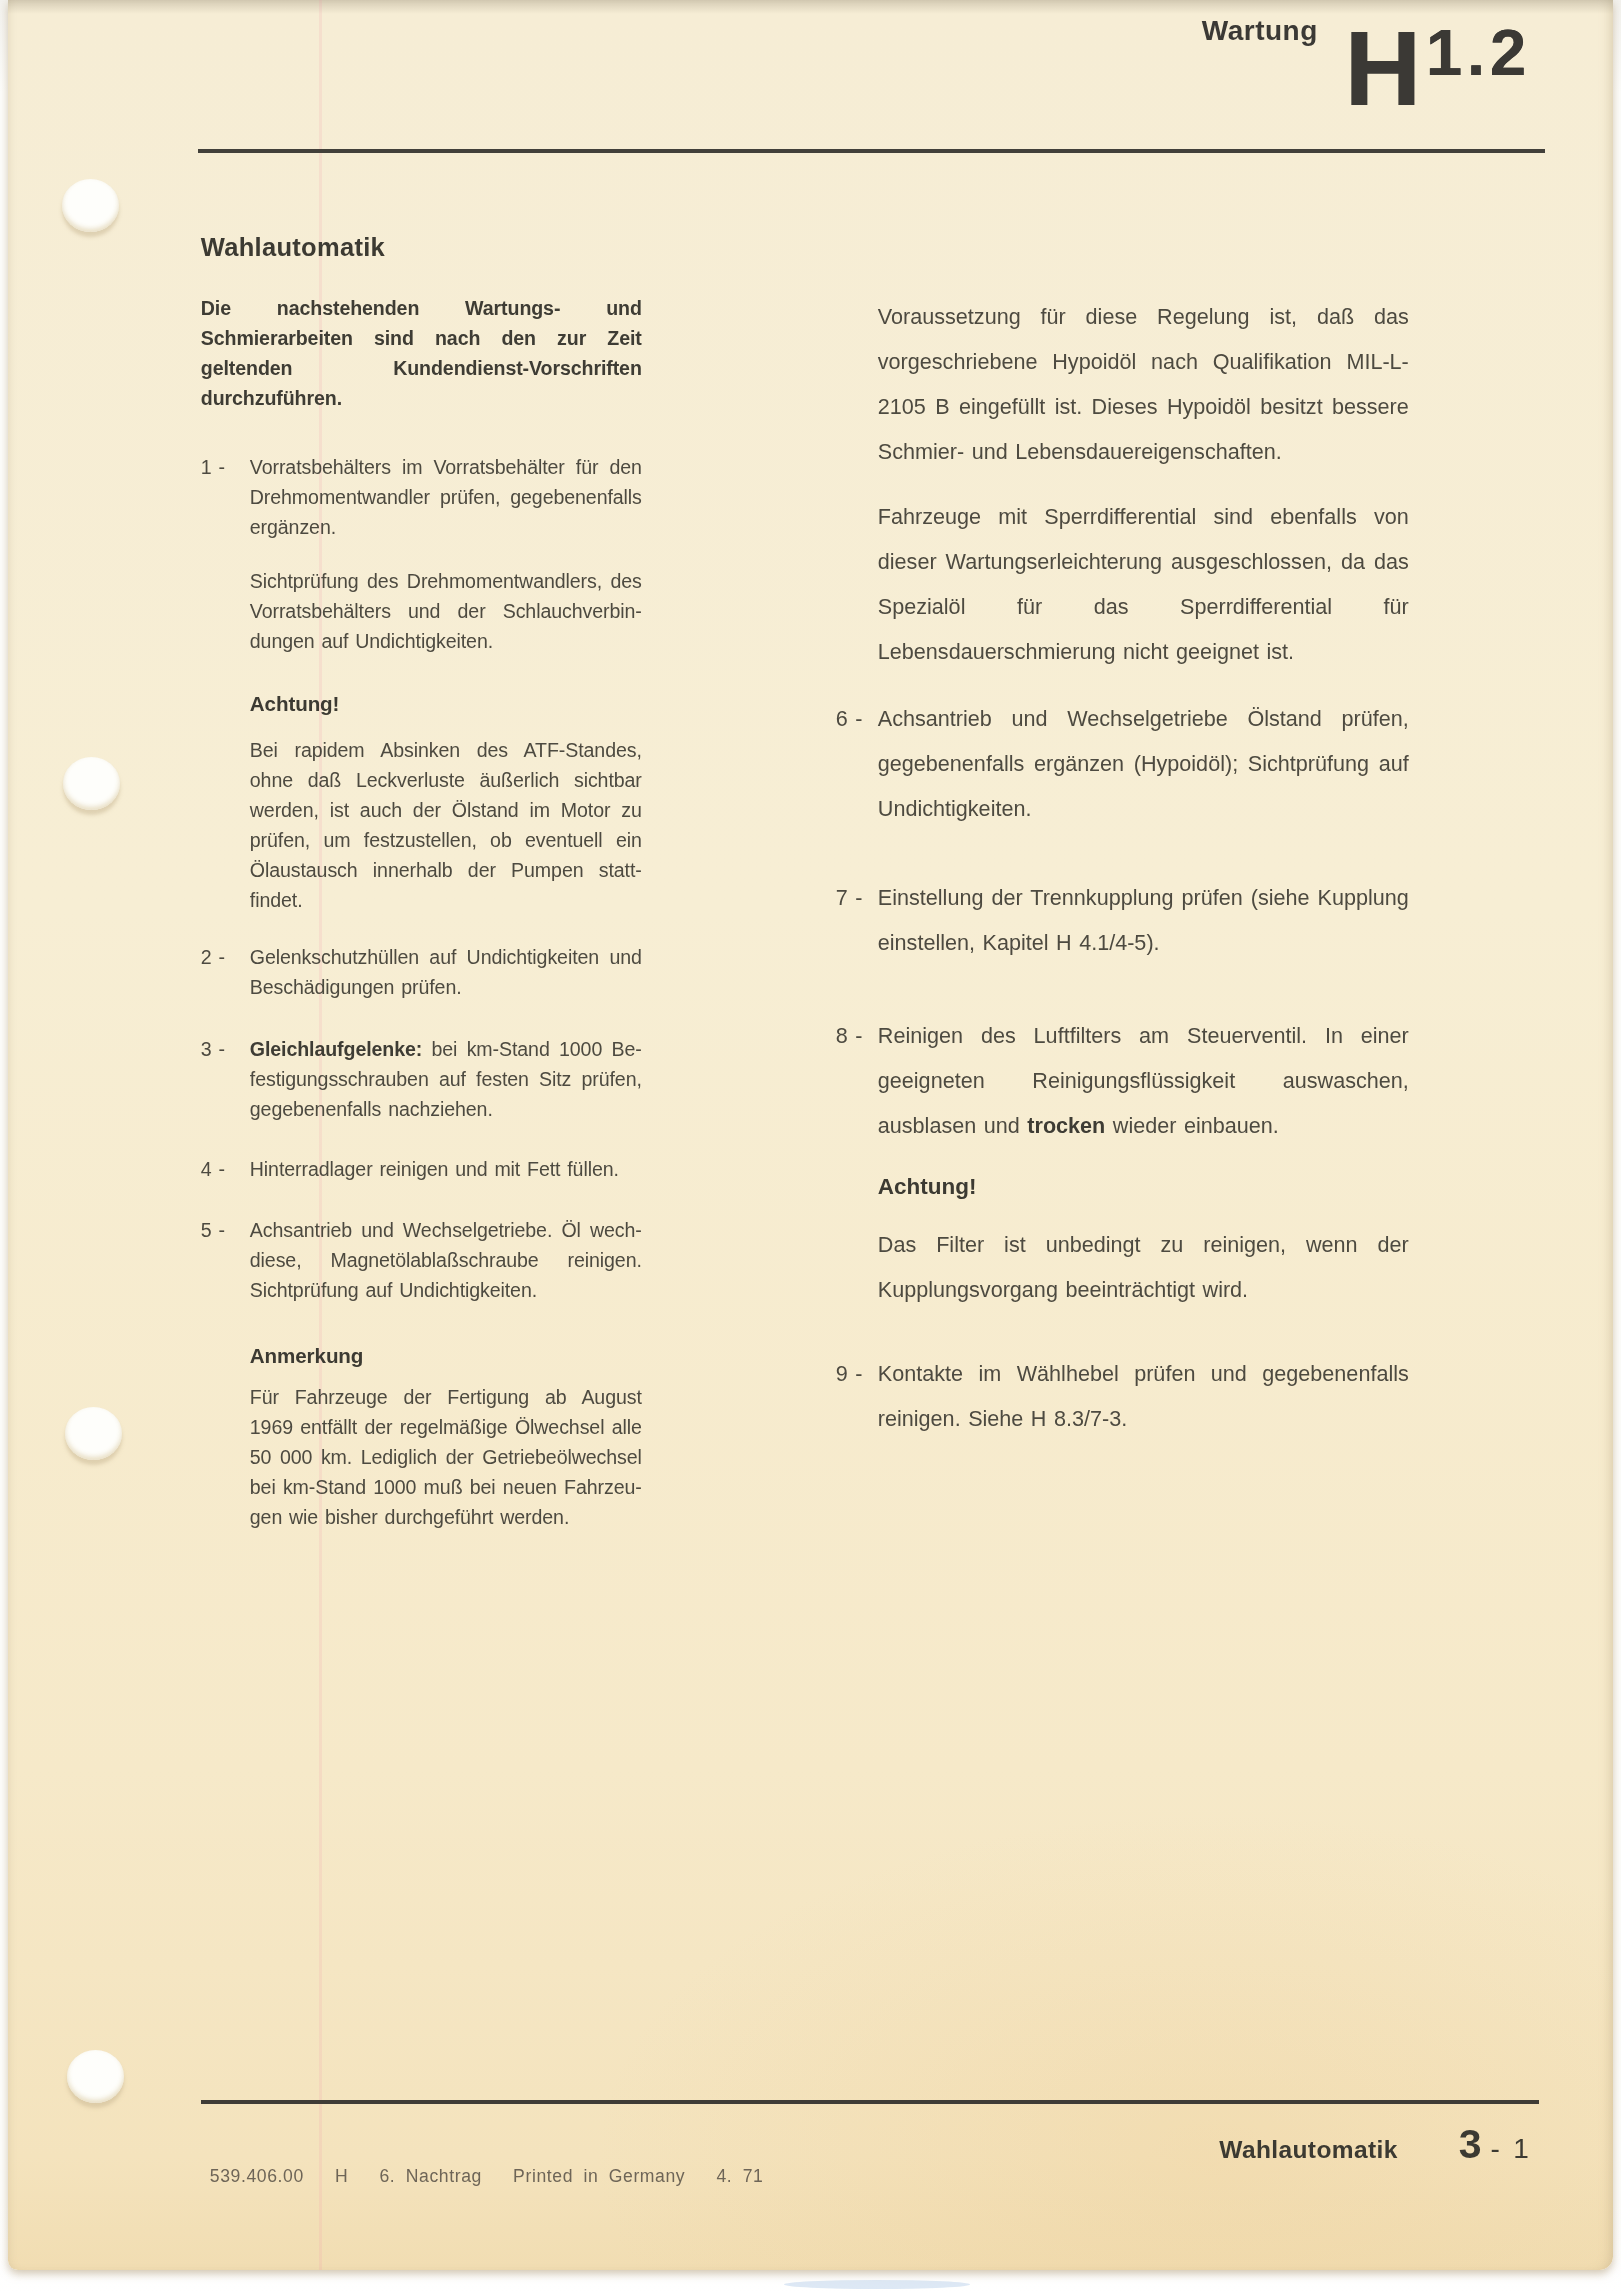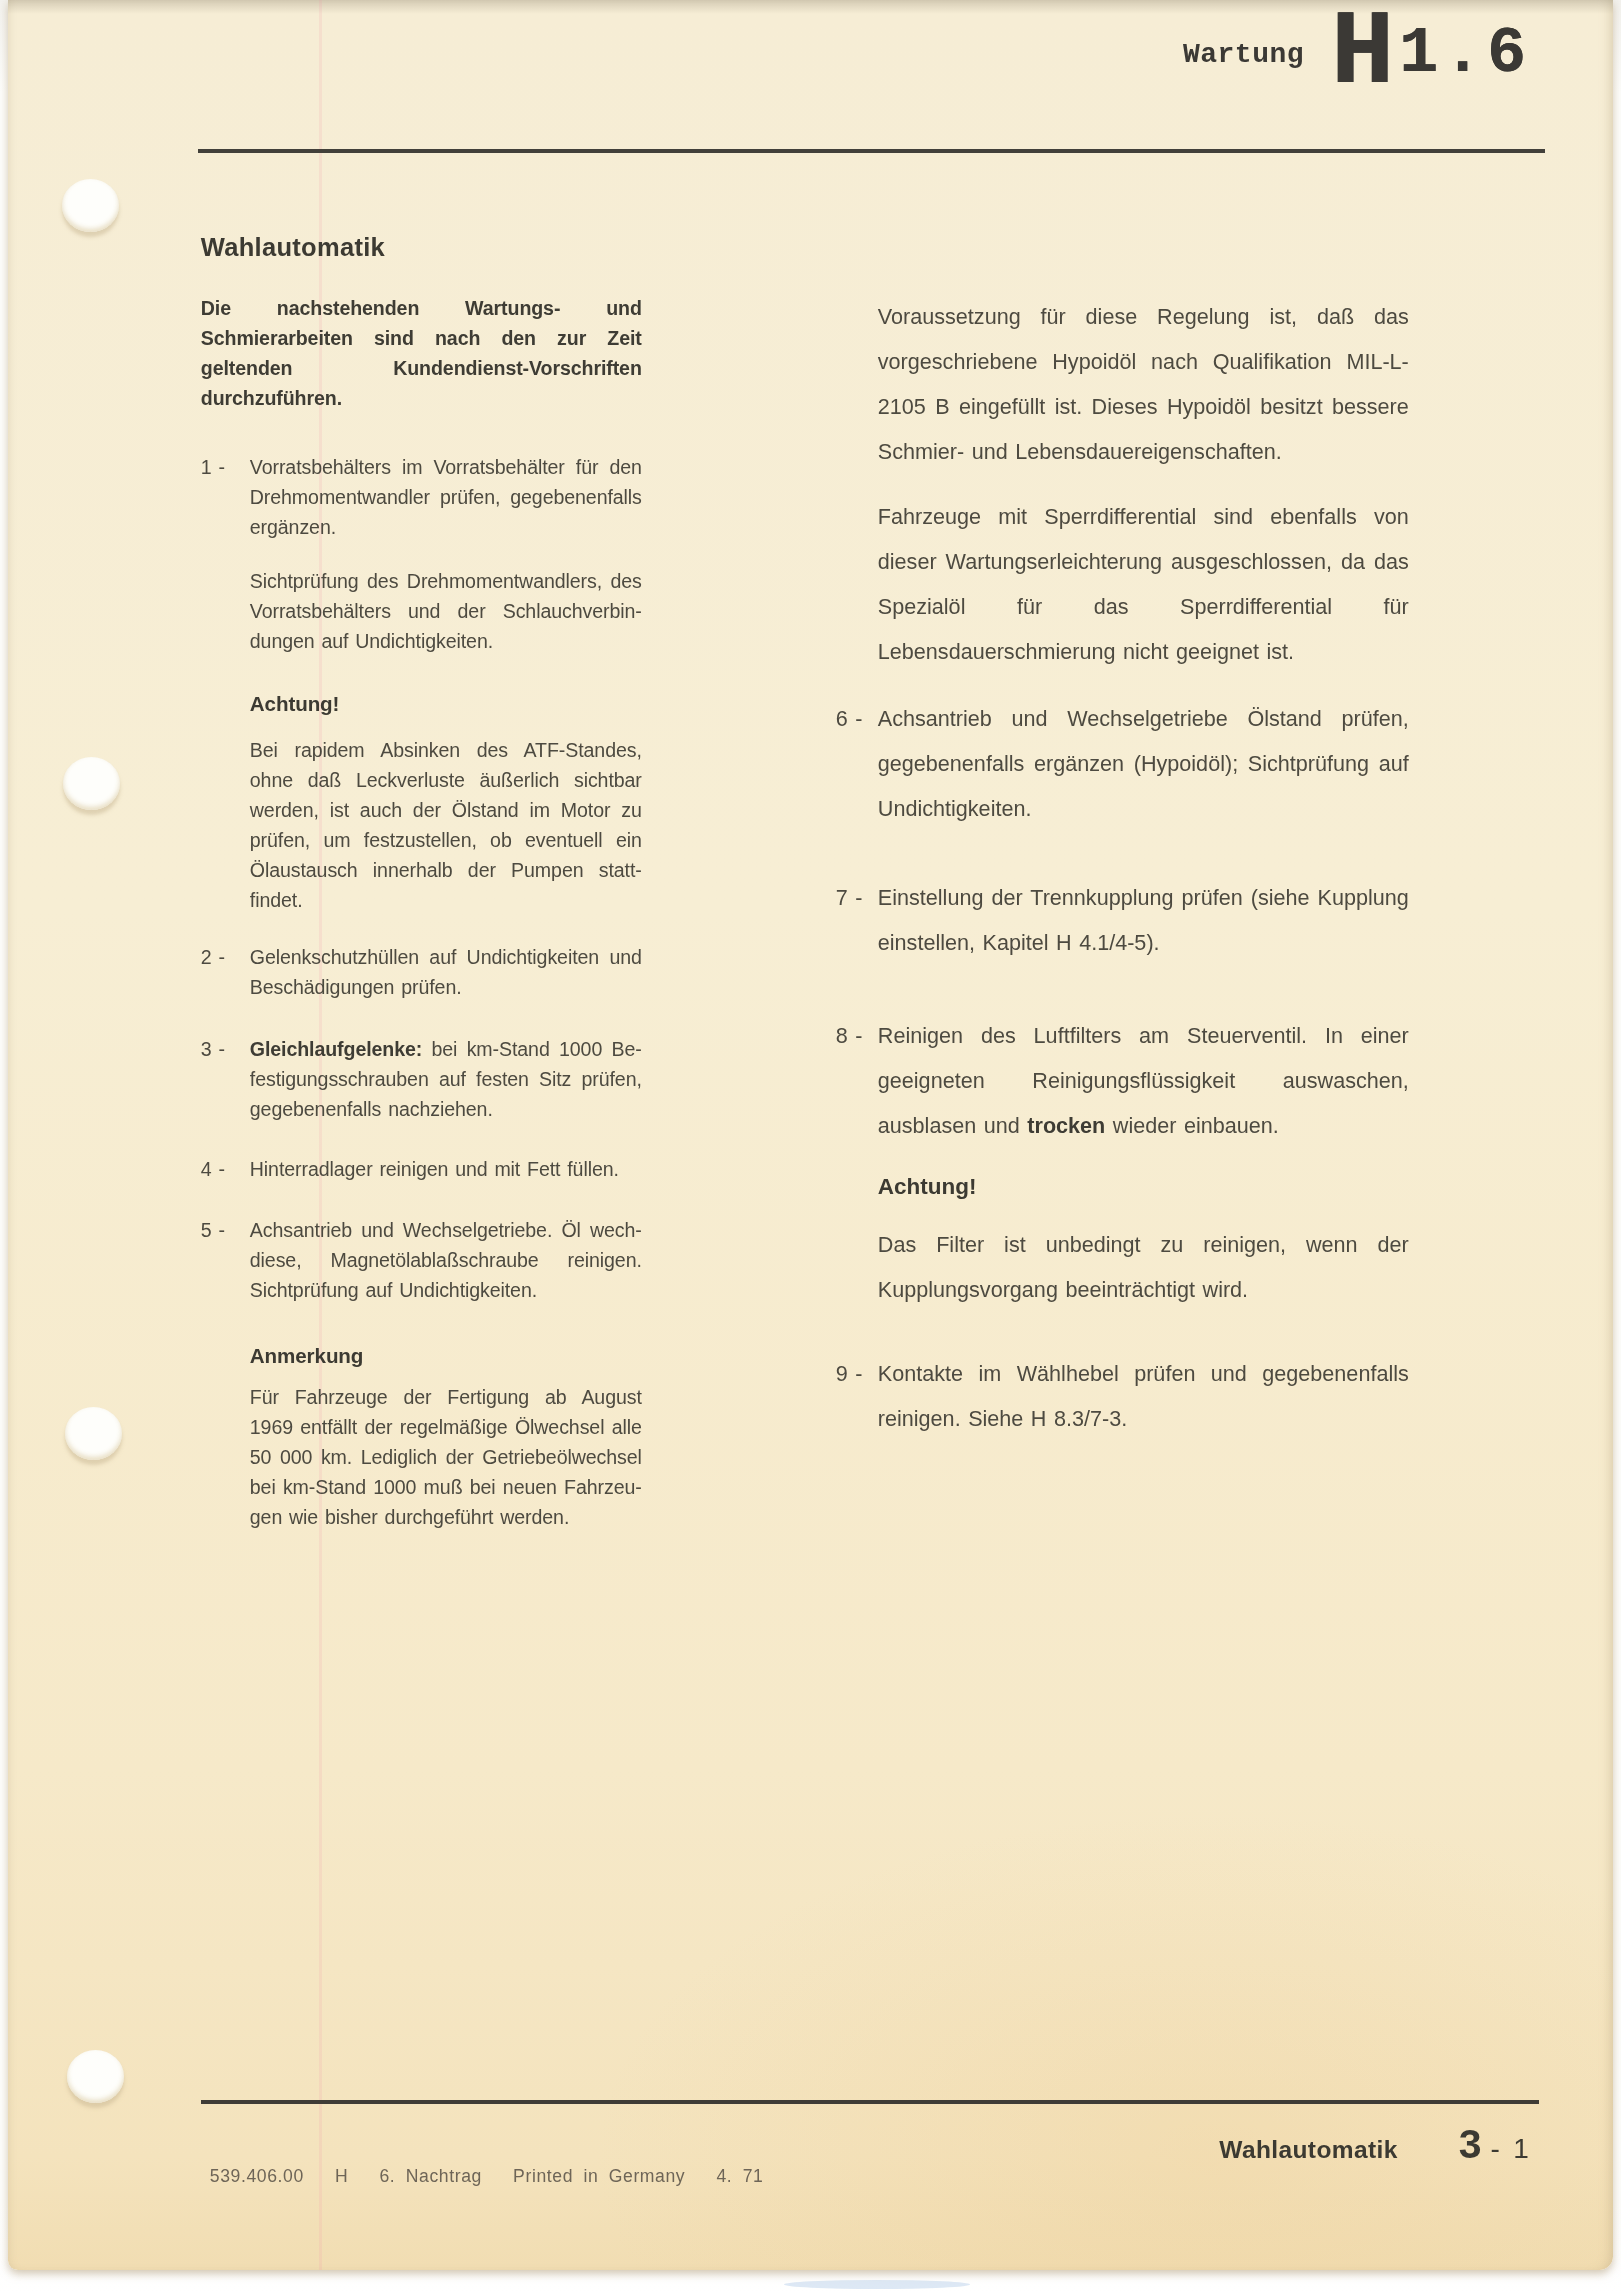--- a/index.html
+++ b/index.html
@@ -31,21 +31,21 @@
     background:#fefefb;
     box-shadow:0 4.9px 3.9px rgba(200,182,145,.5), inset 0 -2.9px 4.9px rgba(230,218,190,.9);
   }
   .hole.h1{left:54px;top:179px;}
   .hole.h2{left:55px;top:757px;}
   .hole.h3{left:57px;top:1407px;}
   .hole.h4{left:59px;top:2050px;}
 
   
   .masthead{
-    position:absolute;top:1px;right:82px;display:flex;align-items:center;color:#3b3935;font-family:Liberation Mono, monospace;
+    position:absolute;top:15px;right:82px;display:flex;align-items:flex-start;color:#3b3935;
   }
   .mh-section{font-size:28px;font-weight:bold;letter-spacing:0.5px;margin-right:26.5px;}
   .mh-letter{font-size:106px;font-weight:bold;line-height:1;letter-spacing:-2px;margin-right:6.9px;
              text-shadow:0.6px 0 0 currentColor;}
   .mh-number{font-size:65px;font-weight:bold;letter-spacing:4.9px;text-shadow:0.4px 0 0 currentColor;}
   .rule-top{position:absolute;left:190px;top:149px;width:1347px;height:3.9px;background:#42403a;}
 
   
   .col{position:absolute;}
   .col p,.col h2,.col h3{margin:0;}
@@ -85,21 +85,21 @@
   <div class="fold-line"></div>
 
   <div class="hole h1"></div>
   <div class="hole h2"></div>
   <div class="hole h3"></div>
   <div class="hole h4"></div>
 
   <div class="masthead">
     <span class="mh-section">Wartung</span>
     <span class="mh-letter">H</span>
-    <span class="mh-number">1.6</span>
+    <span class="mh-number">1.2</span>
   </div>
   <div class="rule-top"></div>
 
   <section class="col col-left">
     <h2 class="col-title">Wahlautomatik</h2>
 
     <p class="bold" style="margin-top:31px">Die nachstehenden Wartungs- und Schmierarbei­ten sind nach den zur Zeit geltenden Kunden­dienst-Vorschriften durchzuführen.</p>
 
     <div class="item" style="margin-top:39px">
       <span class="num">1 -</span>

